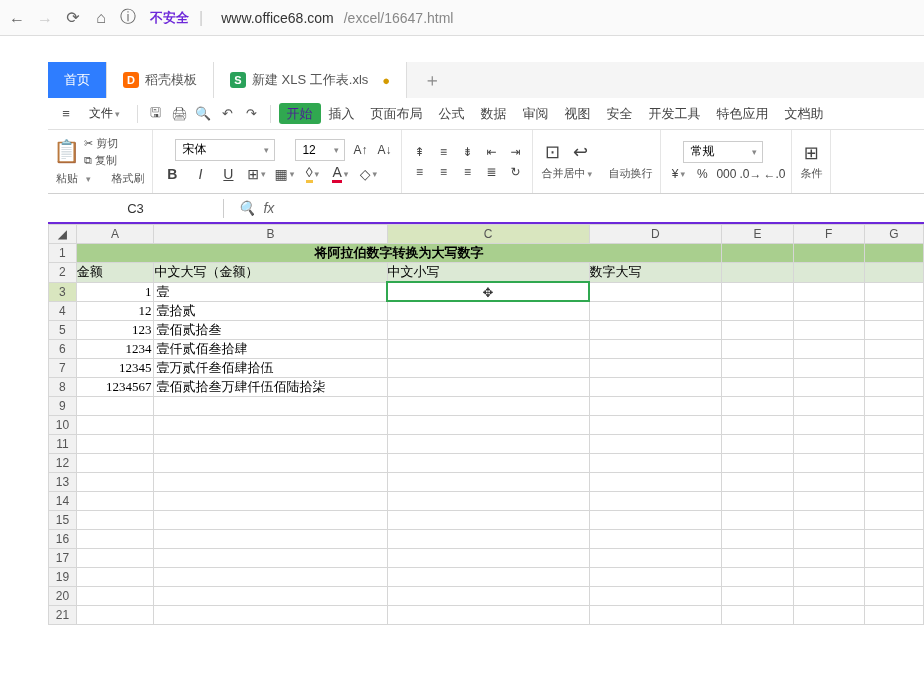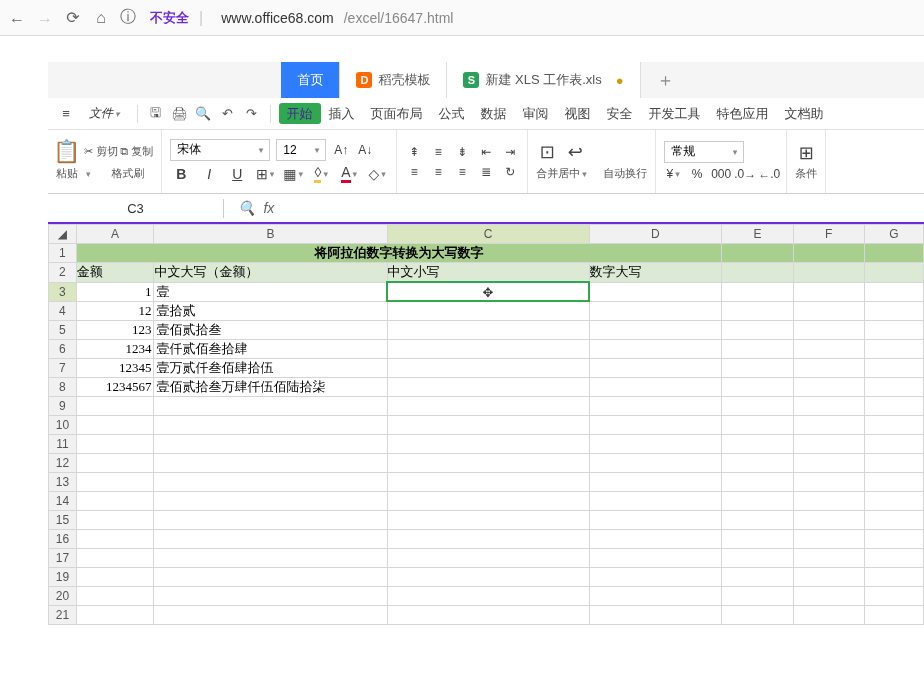--- a/index.html
+++ b/index.html
@@ -6,44 +6,44 @@
 body { background:#fff; width:924px; height:688px; overflow:hidden; position:relative; }
 
 
 .browser-bar { height:36px; display:flex; align-items:center; padding:0 8px; gap:10px; border-bottom:1px solid #ddd; background:#fafafa; }
 .browser-bar .nav-arrow { font-size:16px; color:#666; width:18px; text-align:center; }
 .browser-bar .url { font-size:14px; color:#333; margin-left:8px; }
 .insecure { color:#666; margin-right:4px; }
 .insecure-text { color:#6d28d9; font-size:13px;font-weight:bold; }
 
 
-.app-tabs { display:flex; height:36px; background:#f5f5f5; margin-top:26px; margin-left:48px;justify-content:center; }
+.app-tabs { display:flex; height:36px; background:#f5f5f5; margin-top:26px; margin-left:48px; }
 .app-tab { display:flex; align-items:center; padding:0 16px; font-size:13px; gap:6px; border-right:1px solid #ddd; position:relative; }
 .app-tab.home { background:#2e7dff; color:#fff; }
 .app-tab.tpl { background:#fff; color:#555; }
 .app-tab.xls { background:#fff; color:#555; }
 .tpl-icon { width:16px; height:16px; background:#ff6a00; color:#fff; border-radius:3px; display:flex; align-items:center; justify-content:center; font-size:11px; font-weight:bold; }
 .xls-icon { width:16px; height:16px; background:#2aa15a; color:#fff; border-radius:3px; display:flex; align-items:center; justify-content:center; font-size:11px; font-weight:bold; }
 .app-tab .dot { color:#d49a00; margin-left:8px; }
 .app-tab.add { background:transparent; border:none; font-size:18px; color:#888; }
 
 
 .menu-bar { margin-left:48px; display:flex; align-items:center; height:32px; padding:0 8px; gap:4px; border-bottom:1px solid #e0e0e0; background:#fff; }
-.menu-bar .file { font-size:12px; color:#333; padding:2px 8px; border:1px solid transparent;font-style:italic; }
+.menu-bar .file { font-size:12px; color:#333; padding:2px 8px; border:1px solid transparent; }
 .menu-bar .ico { width:20px; height:20px; display:flex; align-items:center; justify-content:center; font-size:13px; color:#555; }
 .menu-item { font-size:13px; color:#444; padding:3px 8px; }
 .menu-item.active { background:#30a850; color:#4c1d95; border-radius:3px; }
 .menu-sep { width:1px; height:18px; background:#ddd; margin:0 4px; }
 
 
 .ribbon { margin-left:48px; display:flex; height:64px; border-bottom:1px solid #d0d0d0; background:#fff; }
 .rgroup { display:flex; flex-direction:column; padding:4px 8px; border-right:1px solid #e5e5e5; justify-content:center; gap:2px; }
 .rrow { display:flex; align-items:center; gap:6px; }
 .rlabel { font-size:11px; color:#555; }
-.fontbox { border:1px solid #ccc; height:22px; font-size:12px; padding:0 6px; display:flex; align-items:center; gap:14px; background:#fff; }
+.fontbox { border:1px solid #ccc; height:22px; font-size:12px; padding:0 6px; display:flex; align-items:center; gap:14px; background:#fff;margin-left:14px; }
 .fontbox.name { width:100px; }
 .fontbox.size { width:50px; }
 .btn-icon { width:22px; height:22px; display:flex; align-items:center; justify-content:center; font-size:14px; color:#444; border:1px solid transparent; }
 .btn-icon.small { width:18px; height:18px; font-size:12px; }
 .dd { font-size:9px; color:#888; margin-left:2px; }
 
 
 .fxbar { margin-left:48px; display:flex; align-items:center; height:30px; border-bottom:2px solid #6d28d9; }
 .namebox { width:176px; text-align:center; font-size:13px; color:#333; border-right:1px solid #ccc; padding:2px 0; }
 .fxicons { display:flex; align-items:center; gap:8px; padding:0 14px; color:#666; font-size:14px; font-style:italic; }
@@ -116,21 +116,21 @@
   <span class="ico">↶</span>
   <span class="ico">↷</span>
   <span class="menu-sep"></span>
   <span id="menu-items"><span class="menu-item active">开始</span><span class="menu-item">插入</span><span class="menu-item">页面布局</span><span class="menu-item">公式</span><span class="menu-item">数据</span><span class="menu-item">审阅</span><span class="menu-item">视图</span><span class="menu-item">安全</span><span class="menu-item">开发工具</span><span class="menu-item">特色应用</span><span class="menu-item">文档助</span></span>
 </div>
 
 <div class="ribbon">
   <div class="rgroup">
     <div class="rrow">
         <span class="btn-icon" style="font-size:22px">📋</span>
-      <div style="display:flex;gap:2px">
+      <div style="display:flex;flex-direction:column;gap:2px">
         <span class="rlabel">✂ <span>剪切</span></span>
         <span class="rlabel">⧉ <span>复制</span></span>
       </div>
     </div>
     <div class="rrow"><span class="rlabel">粘贴</span><span class="dd">▾</span>&nbsp;&nbsp;<span class="rlabel">格式刷</span></div>
   </div>
   <div class="rgroup">
     <div class="rrow">
       <div class="fontbox name">
           <span>宋体</span>

